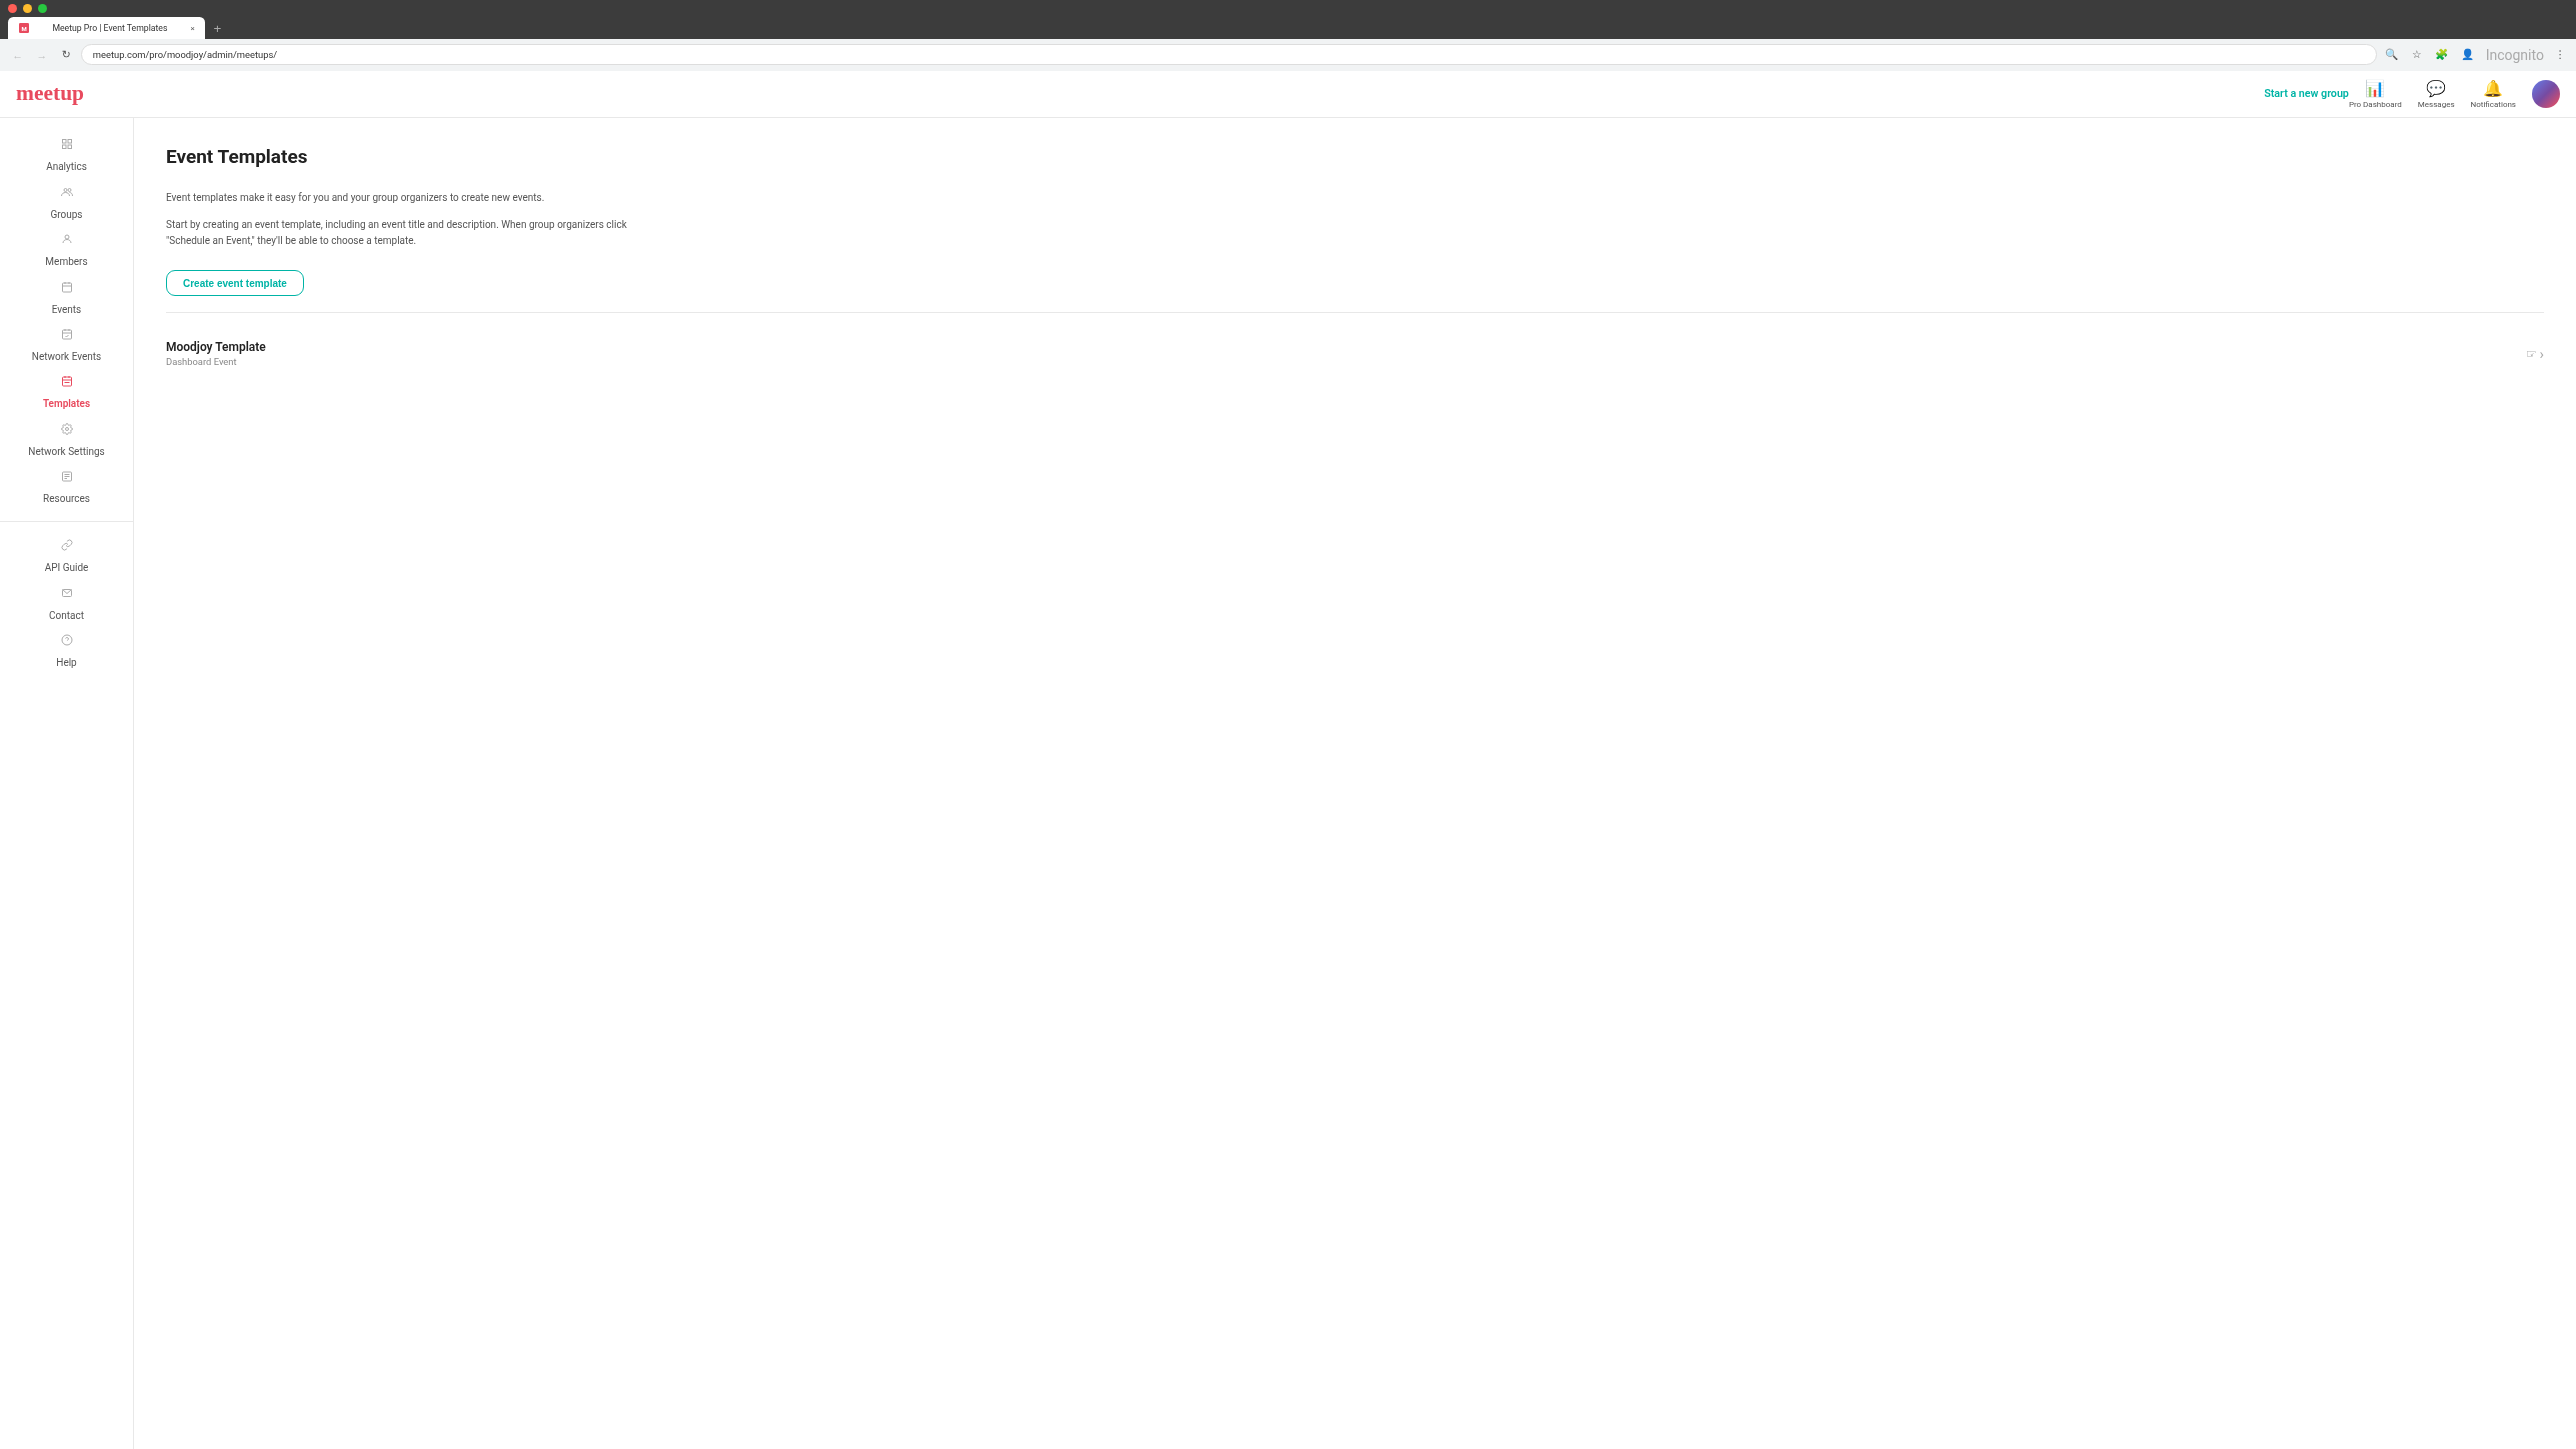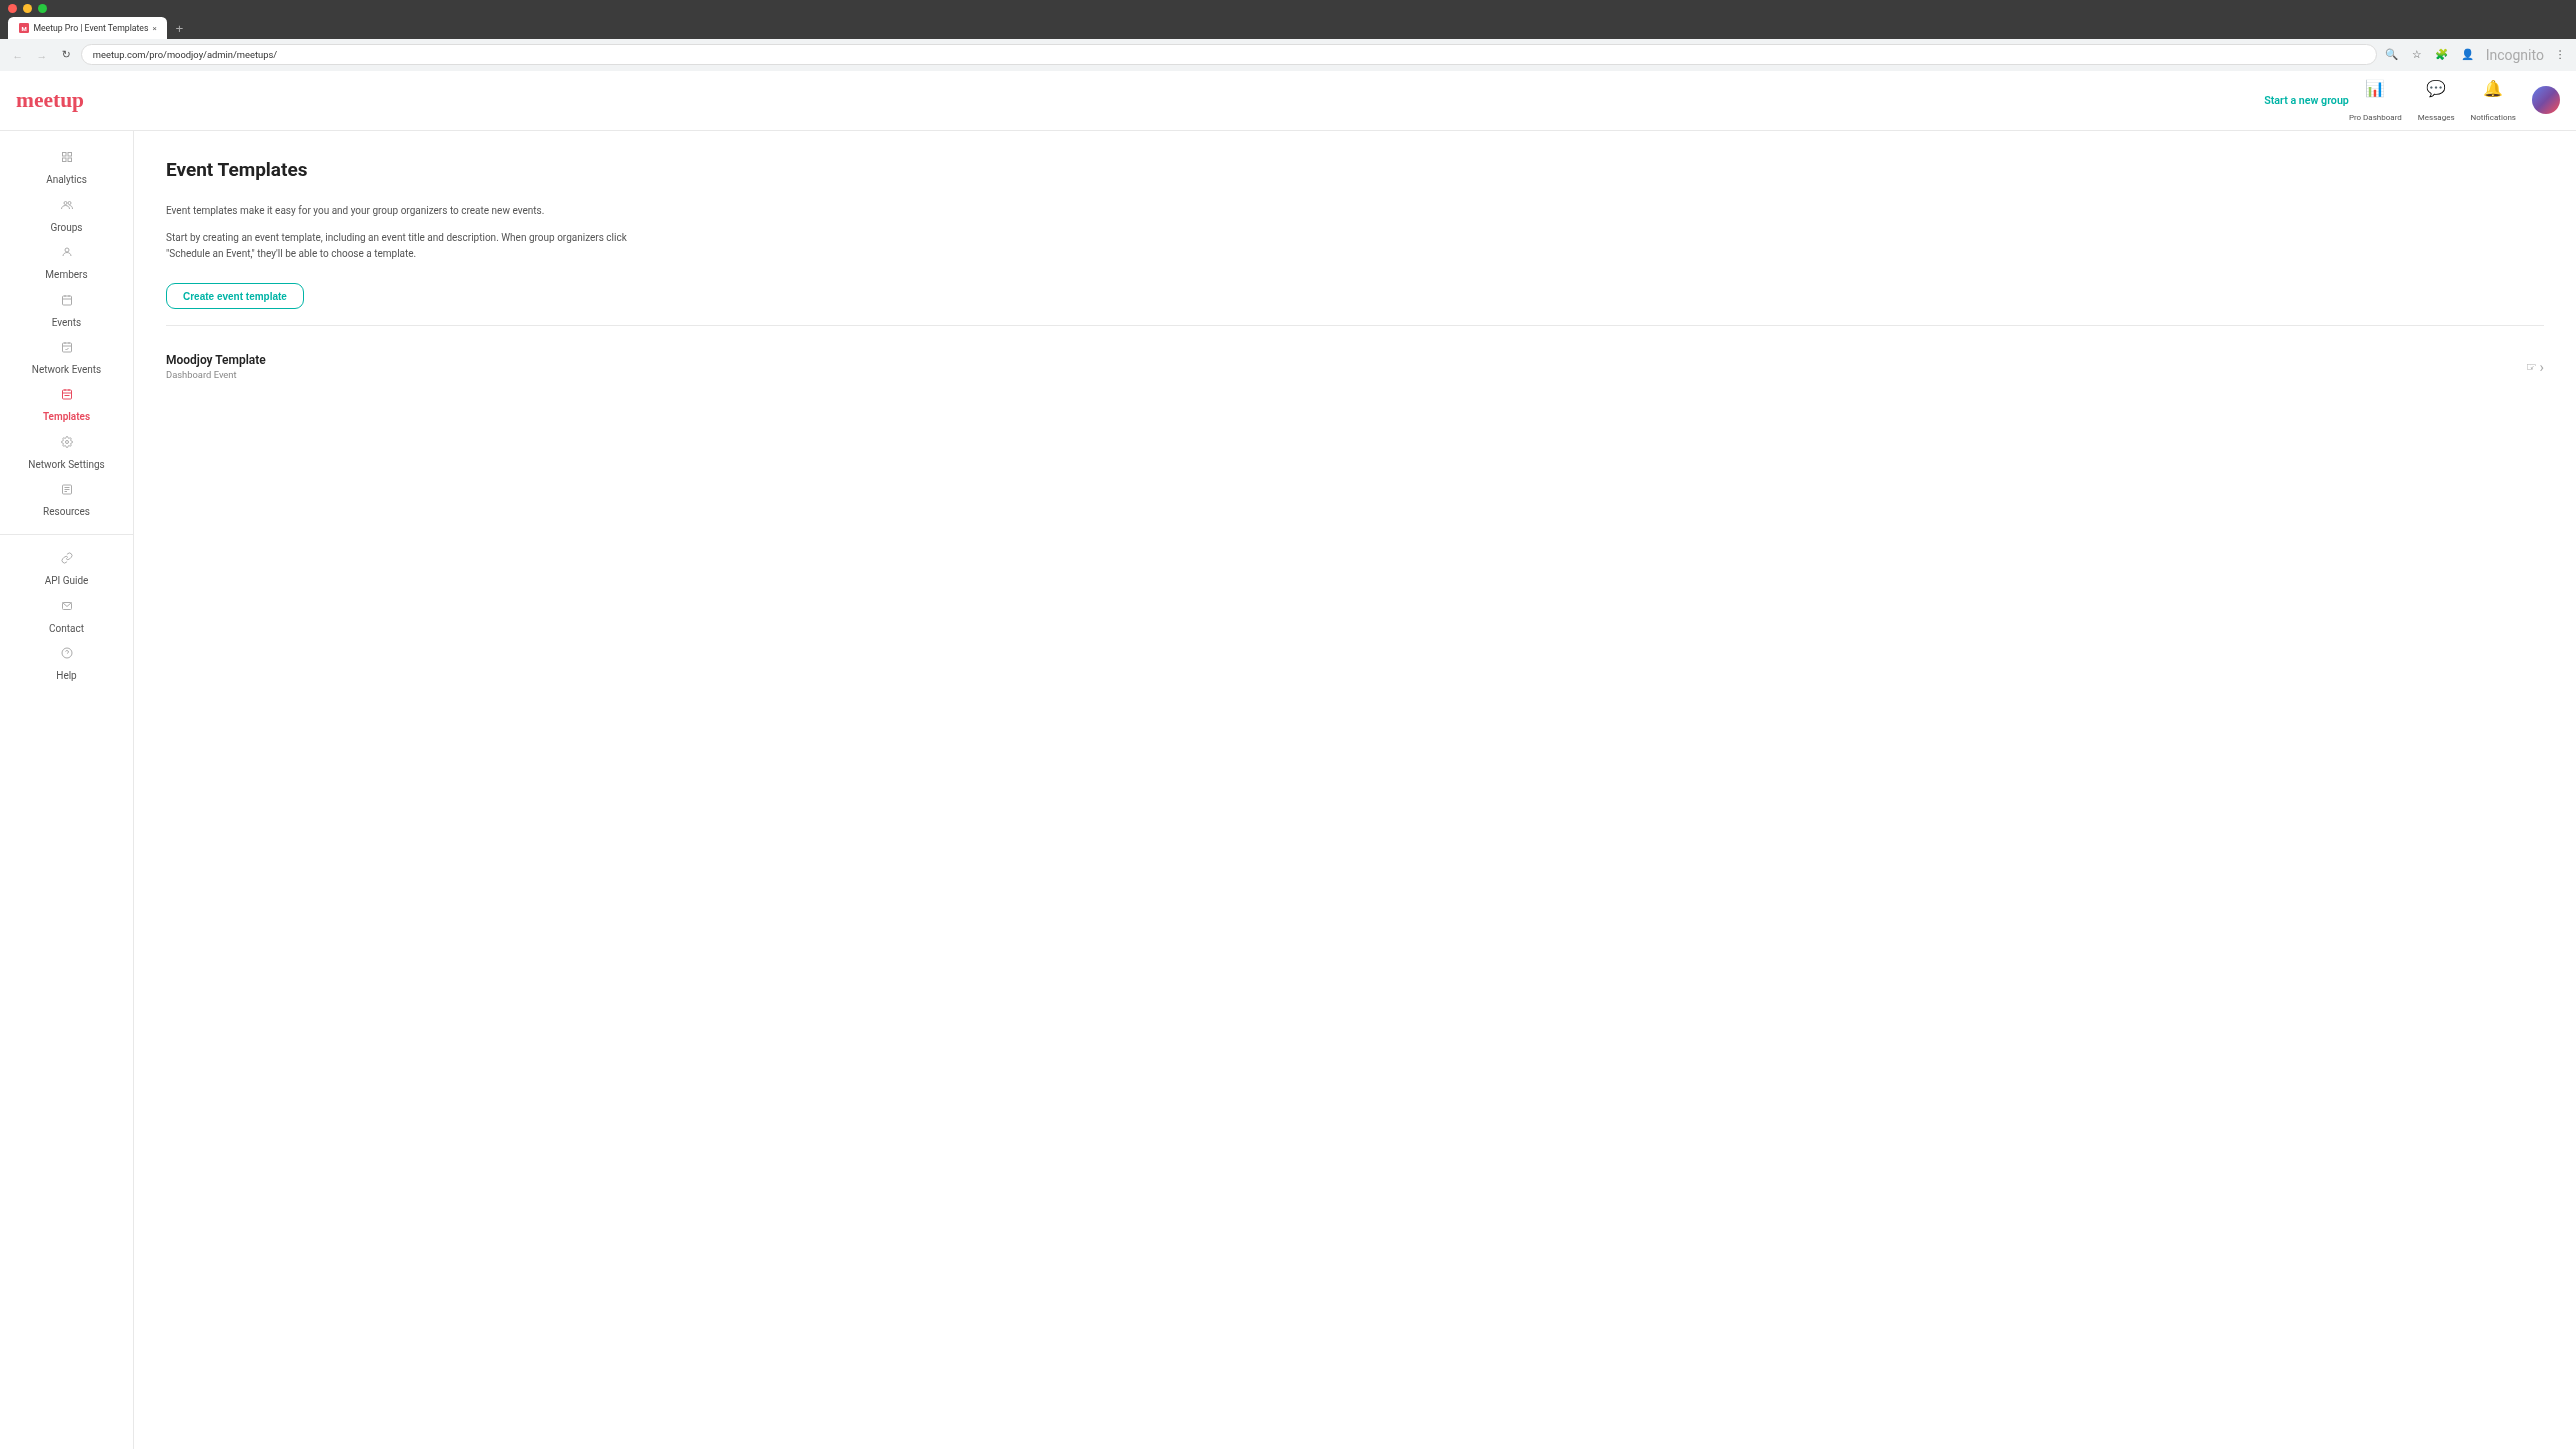--- a/index.html
+++ b/index.html
@@ -4,21 +4,21 @@
   <style>
     * { box-sizing: border-box; margin: 0; padding: 0; }
     body { font-family: -apple-system, BlinkMacSystemFont, 'Segoe UI', Roboto, sans-serif; background: #fff; color: #333; }
     .browser-titlebar { background: #3c3c3c; display: flex; align-items: center; padding: 4px 8px; gap: 5.4px; }
     .browser-controls { display: flex; gap: 5.4px; }
     .browser-btn { width: 9.4px; height: 9.4px; border-radius: 50%; border: none; cursor: pointer; }
     .btn-close { background: #ff5f57; }
     .btn-min { background: #febc2e; }
     .btn-max { background: #28c840; }
     .tab-bar { background: #3c3c3c; display: flex; align-items: center; padding: 0 8px; gap: 2.7px; }
-    .tab { background: #fff; border-radius: 5.4px 5.4px 0 0; padding: 5.4px 10.7px; display: flex; align-items: center; gap: 4px; font-size: 8.7px; color: #333; min-width: 121px; }
+    .tab { background: #fff; border-radius: 5.4px 5.4px 0 0; padding: 5.4px 10.7px; display: flex; align-items: center; gap: 23px; font-size: 8.7px; color: #333; min-width: 121px; }
     .tab-favicon { width: 10.7px; height: 10.7px; background: #e84a5e; border-radius: 1.3px; display: flex; align-items: center; justify-content: center; color: white; font-size: 6px; font-weight: bold; }
     .tab-close { margin-left: auto; color: #666; cursor: pointer; font-size: 8px; }
     .tab-add { background: none; border: none; color: #aaa; font-size: 13.4px; cursor: pointer; padding: 0 5.4px; }
     .nav-bar { background: #f1f3f4; display: flex; align-items: center; padding: 5.4px 8px; gap: 5.4px; }
     .nav-arrow { width: 19px; height: 19px; border-radius: 50%; border: none; background: none; cursor: pointer; color: #555; font-size: 10.7px; display: flex; align-items: center; justify-content: center; }
     .nav-arrow.disabled { color: #bbb; cursor: default; }
     .address-bar { flex: 1; background: #fff; border: 0.7px solid #ddd; border-radius: 13.4px; padding: 4px 10.7px; display: flex; align-items: center; gap: 5.4px; font-size: 9.4px; color: #333; }
     .address-bar-url { flex: 1; color: #333; }
     .nav-icons { display: flex; gap: 8px; align-items: center; color: #555; }
     .nav-icon-btn { background: none; border: none; cursor: pointer; color: #555; font-size: 10.7px; padding: 2.7px; }
@@ -27,21 +27,21 @@
     .page-wrapper { display: flex; height: calc(100vh - 81px); }
 
     
     .site-header { display: flex; align-items: center; padding: 8px 16px; border-bottom: 0.7px solid #e8e8e8; background: #fff; }
     .logo { display: flex; align-items: center; }
     .logo-text { font-size: 21.5px; font-weight: 700; color: #e84a5e; font-family: Georgia, serif; }
     .header-right { margin-left: auto; display: flex; align-items: center; }
     .start-new-group { color: #00b4a6; font-size: 10.7px; font-weight: 600; text-decoration: none; cursor: pointer; }
     .header-icons { display: flex; gap: 16px; align-items: center; }
     .header-icon-item { display: flex; flex-direction: column; align-items: center; gap: 2.7px; cursor: pointer; color: #555; }
-    .header-icon-item .icon-label { font-size: 8px; color: #555; margin-top: 13px; }
+    .header-icon-item .icon-label { font-size: 8px; color: #555; }
     .header-icon-svg { font-size: 16px; }
     .user-avatar { width: 28px; height: 28px; border-radius: 50%; background: linear-gradient(135deg, #667eea, #764ba2, #f64f59); cursor: pointer; }
 
     
     .sidebar { width: 134px; padding: 13.4px 0; border-right: 0.7px solid #e8e8e8; flex-shrink: 0; }
     .sidebar-item { display: flex; align-items: center; gap: 8px; padding: 6.7px 13.4px; cursor: pointer; color: #555; font-size: 10px; text-decoration: none; flex-direction: column; }
     .sidebar-item.active { color: #e84a5e; font-weight: 600; }
     .sidebar-icon { font-size: 12px; color: #aaa; }
     .sidebar-divider { height: 0.7px; background: #e8e8e8; margin: 10.7px 0; }
 

